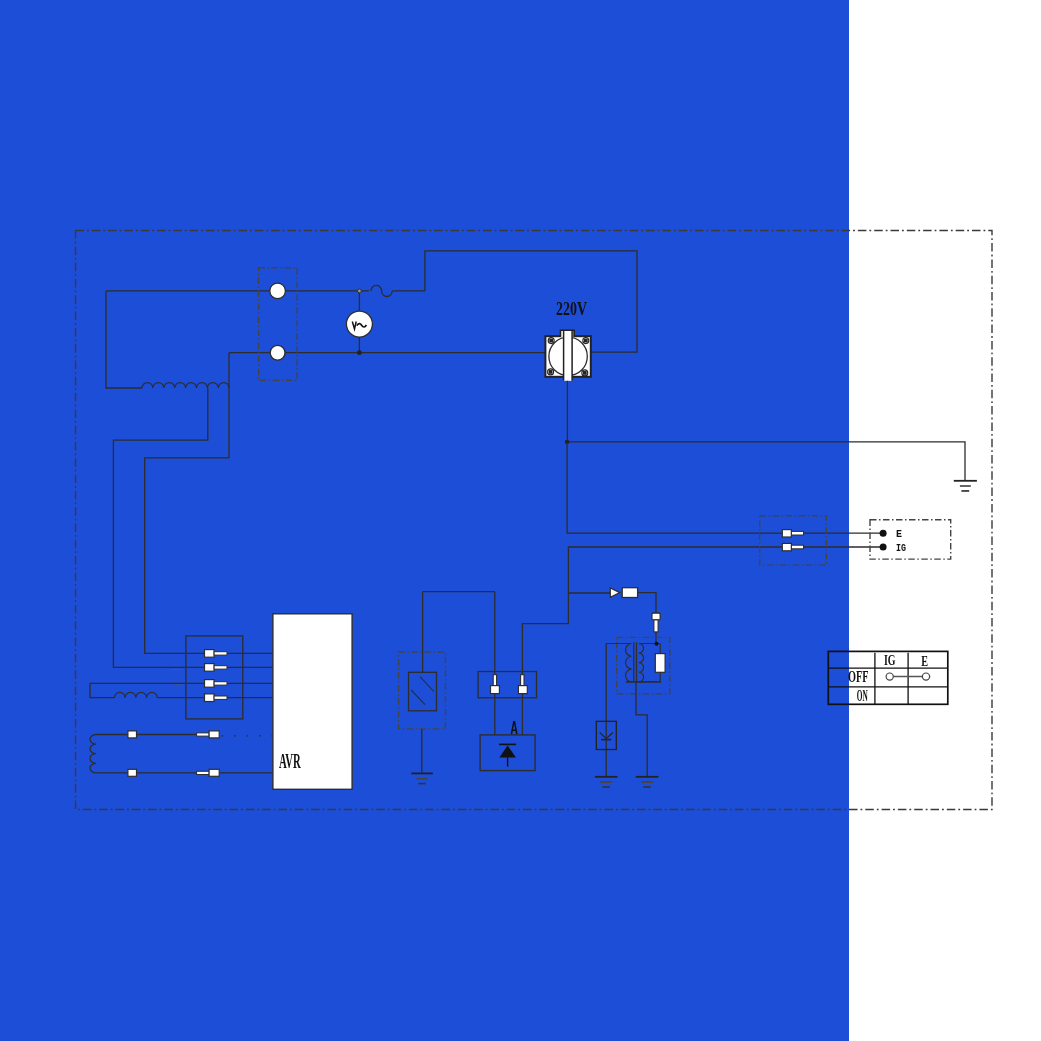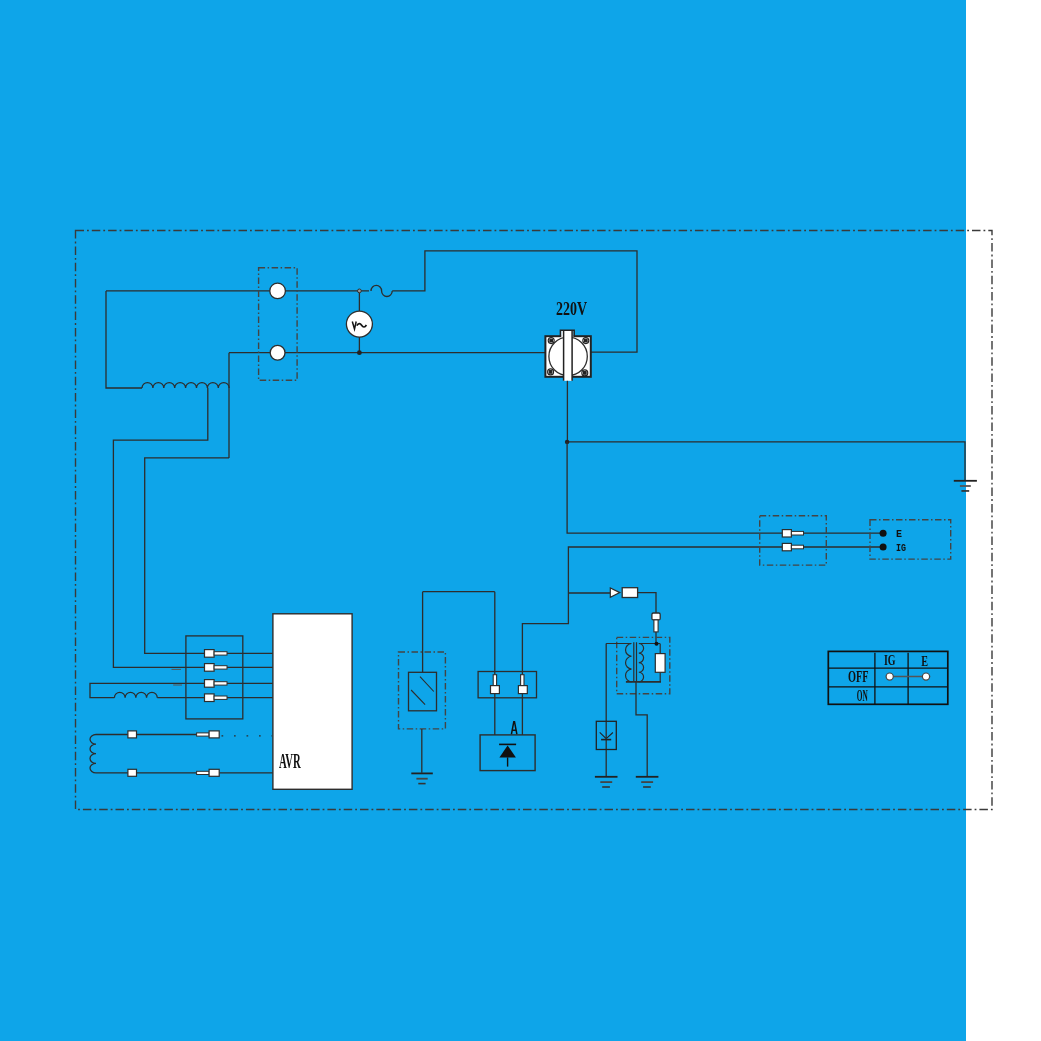--- a/index.html
+++ b/index.html
@@ -1,16 +1,16 @@
 <!DOCTYPE html>
 <html><head>
 <meta charset="utf-8">
 <style>
   html,body{margin:0;padding:0;background:#ffffff;}
-  .page{width:966px;height:1041px;position:relative;background:#0ea5e9;font-family:"Liberation Serif",serif;}
+  .page{width:849px;height:1041px;position:relative;background:#1d4ed8;font-family:"Liberation Serif",serif;}
   svg{position:absolute;left:0;top:0;}
   text{font-family:"Liberation Serif",serif;font-weight:bold;fill:#111;}
 </style>
 </head>
 <body>
 <div class="page">
 <svg width="1041" height="1041" viewBox="0 0 1041 1041" fill="none" stroke-linecap="butt">
 
 <rect x="75.5" y="230.5" width="916.5" height="579" stroke="#3a3a3a" stroke-width="1.4" stroke-dasharray="8.5 3 1.8 3"></rect>
 

